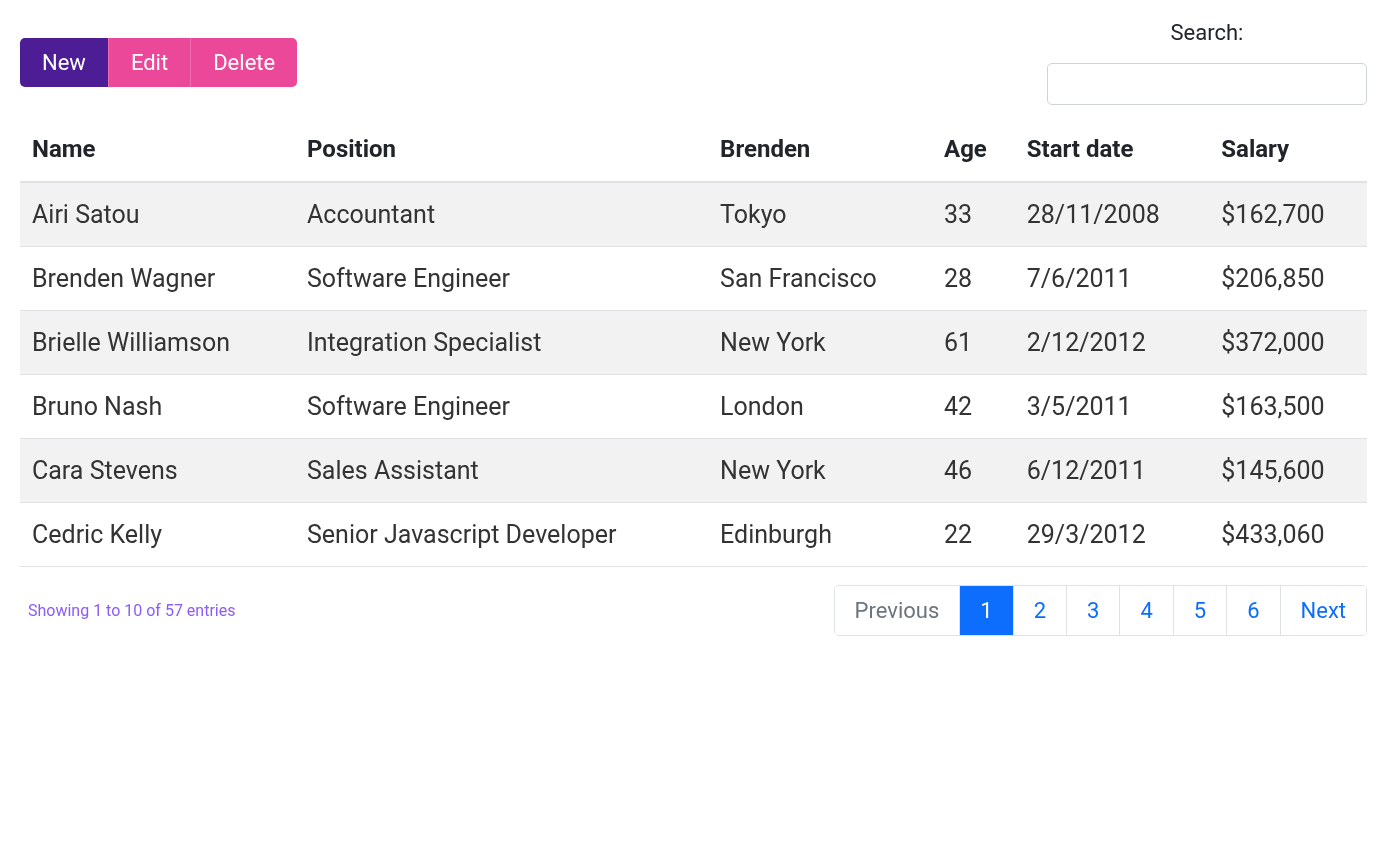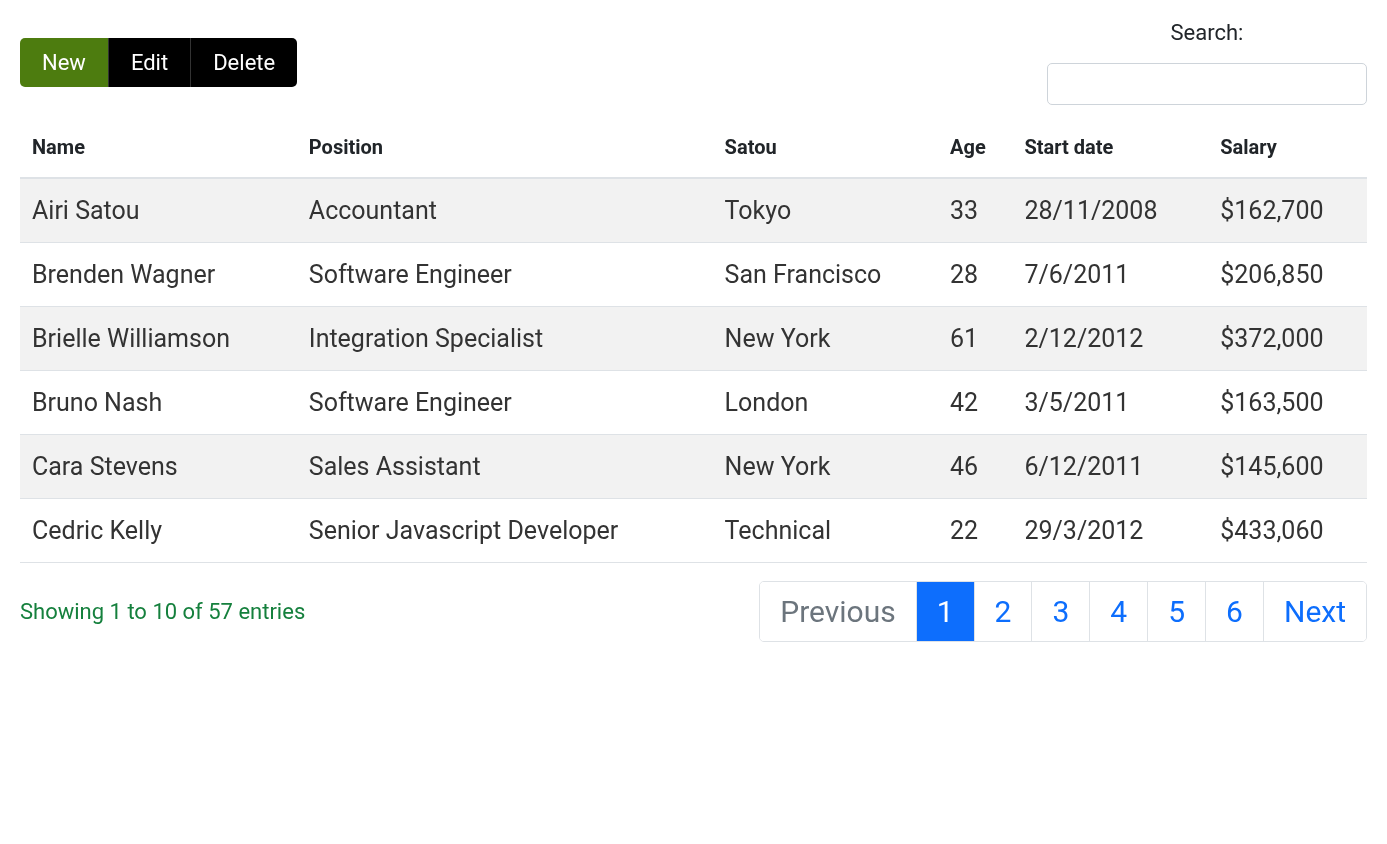--- a/index.html
+++ b/index.html
@@ -21,24 +21,24 @@
       display: inline-flex;
       border-radius: 5px;
       overflow: hidden;
     }
     .btn {
       font-size: 22px;
       padding: 12px 22px;
       border: none;
       color: #fff;
       cursor: pointer;
-      background: #000000;
+      background: #ec4899;
       font-family: inherit;
     }
-    .btn.primary { background: #4d7c0f; }
+    .btn.primary { background: #4c1d95; }
     .btn + .btn { border-left: 1px solid rgba(255,255,255,0.2); }
     .search-wrap {
       display: flex;
       align-items: center;
       gap: 18px;
       flex-direction: column;
     }
     .search-label {
       font-size: 22px;
       color: #212529;
@@ -51,49 +51,49 @@
       border-radius: 5px;
       font-family: inherit;
     }
     table {
       width: 100%;
       border-collapse: collapse;
       margin-bottom: 18px;
     }
     thead th {
       text-align: left;
-      font-size: 20px;
+      font-size: 24px;
       font-weight: 700;
       padding: 16px 12px 18px 12px;
       border-bottom: 2px solid #dee2e6;
       cursor: pointer;
     }
     tbody td {
       font-size: 25px;
       padding: 17px 12px;
       border-bottom: 1px solid #dee2e6;
       color: #333;
     }
     tbody tr:nth-child(odd) { background: #f2f2f2; }
     tbody tr:nth-child(even) { background: #ffffff; }
     .num { text-align: left; }
     .footer-row {
       display: flex;
       justify-content: space-between;
       align-items: center;
     }
-    .info-text { font-size: 22px; color: #15803d; }
+    .info-text { font-size: 16px; color: #8b5cf6; margin-left: 8px; }
     .paginator {
       display: flex;
       border: 1px solid #dee2e6;
       border-radius: 5px;
       overflow: hidden;
     }
     .page-btn {
-      font-size: 30px;
+      font-size: 22px;
       padding: 12px 20px;
       background: #fff;
       border: none;
       border-left: 1px solid #dee2e6;
       color: #0d6efd;
       cursor: pointer;
       font-family: inherit;
     }
     .page-btn:first-child { border-left: none; }
     .page-btn.active { background: #0d6efd; color: #fff; }
@@ -112,21 +112,21 @@
     <span class="search-label">Search:</span>
     <input class="search-input" type="text" value="" style="">
   </div>
 </div>
 
 <table>
   <thead>
     <tr id="header-row">
         <th>Name</th>
         <th>Position</th>
-        <th>Satou</th>
+        <th>Brenden</th>
         <th class="num">Age</th>
         <th class="num">Start date</th>
         <th class="num">Salary</th>
       </tr>
   </thead>
   <tbody id="table-body">
       <tr>
         <td>Airi Satou</td>
         <td>Accountant</td>
         <td>Tokyo</td>
@@ -162,21 +162,21 @@
         <td>Cara Stevens</td>
         <td>Sales Assistant</td>
         <td>New York</td>
         <td class="num">46</td>
         <td class="num">6/12/2011</td>
         <td class="num">$145,600</td>
       </tr>
       <tr>
         <td>Cedric Kelly</td>
         <td>Senior Javascript Developer</td>
-        <td>Technical</td>
+        <td>Edinburgh</td>
         <td class="num">22</td>
         <td class="num">29/3/2012</td>
         <td class="num">$433,060</td>
       </tr>
     </tbody>
 </table>
 
 <div class="footer-row">
   <div class="info-text">Showing 1 to 10 of 57 entries</div>
   <div class="paginator" id="paginator">

